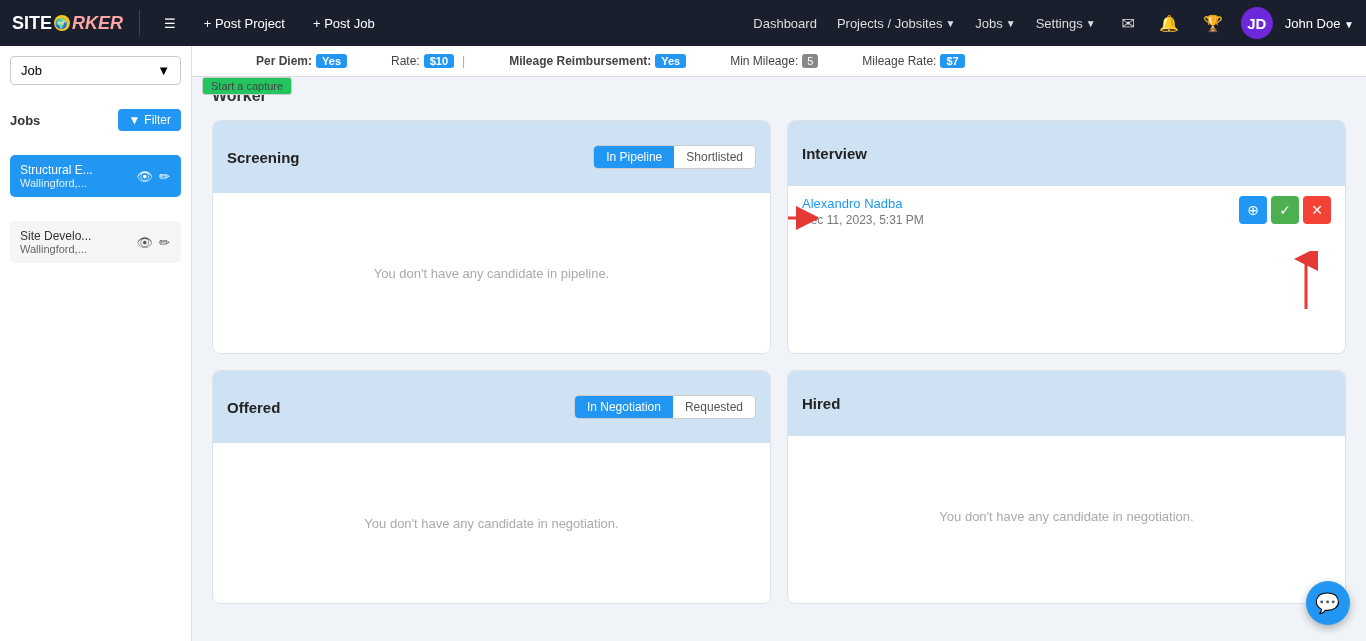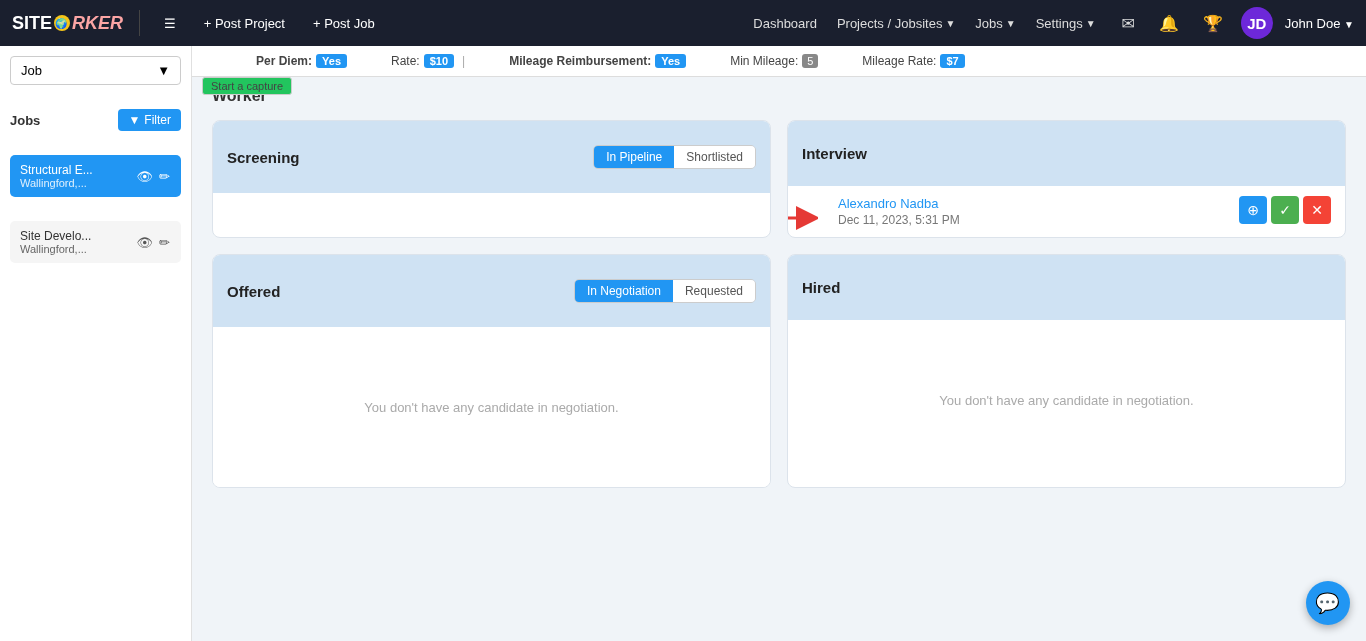--- a/index.html
+++ b/index.html
@@ -77,21 +77,21 @@
     .card { background: #fff; border-radius: 8px; border: 1px solid #dce3eb; overflow: hidden; }
     .card-header { background: #cfe2f3; padding: 24px 14px; display: flex; align-items: center; justify-content: space-between; }
     .card-title { font-weight: bold; font-size: 15px; color: #222; }
     .card-tabs { display: flex; gap: 0; border-radius: 5px; overflow: hidden; border: 1px solid #ccc; }
     .card-tab { padding: 4px 12px; font-size: 12px; cursor: pointer; background: #fff; border: none; color: #555; }
     .card-tab.active { background: #2196f3; color: #fff; }
     .card-body { padding: 14px; min-height: 160px; display: flex; align-items: center; justify-content: center; background: #fff; }
     .card-empty { color: #aaa; font-size: 13px; text-align: center; }
     .candidate-name { color: #2196f3; font-size: 13px; cursor: pointer; text-decoration: none; }
     .candidate-date { color: #777; font-size: 12px; margin-top: 2px; }
-    .candidate-row { display: flex; justify-content: space-between; align-items: flex-start; margin-left: 36px; }
+    .candidate-row { display: flex; justify-content: space-between; align-items: flex-start; }
     .action-btns { display: flex; gap: 4px; }
     .action-btn { width: 28px; height: 28px; border: none; border-radius: 4px; cursor: pointer; font-size: 14px; display: flex; align-items: center; justify-content: center; color: #fff; }
     .action-btn.blue { background: #2196f3; }
     .action-btn.green { background: #4caf50; }
     .action-btn.red { background: #f44336; }
 
     
     .chat-fab { position: fixed; bottom: 16px; right: 16px; width: 44px; height: 44px; background: #2196f3; border-radius: 50%; border: none; cursor: pointer; color: #fff; font-size: 20px; display: flex; align-items: center; justify-content: center; box-shadow: 0 3px 8px rgba(0,0,0,0.3); }
 
     
@@ -217,20 +217,23 @@
     <div class="cards-grid">
 
       <div class="card">
         <div class="card-header">
           <span class="card-title">Screening</span>
           <div class="card-tabs">
             <button class="card-tab active">In Pipeline</button>
             <button class="card-tab">Shortlisted</button>
           </div>
         </div>
+        <div class="card-body">
+          <span class="card-empty">You don't have any candidate in pipeline.</span>
+        </div>
       </div>
 
       <div class="card" style="position:relative;">
         <div class="card-header">
           <span class="card-title">Interview</span>
         </div>
         <div style="padding:10px 14px;">
           <div class="candidate-row">
             <div>
               <a class="candidate-name">Alexandro Nadba</a>

